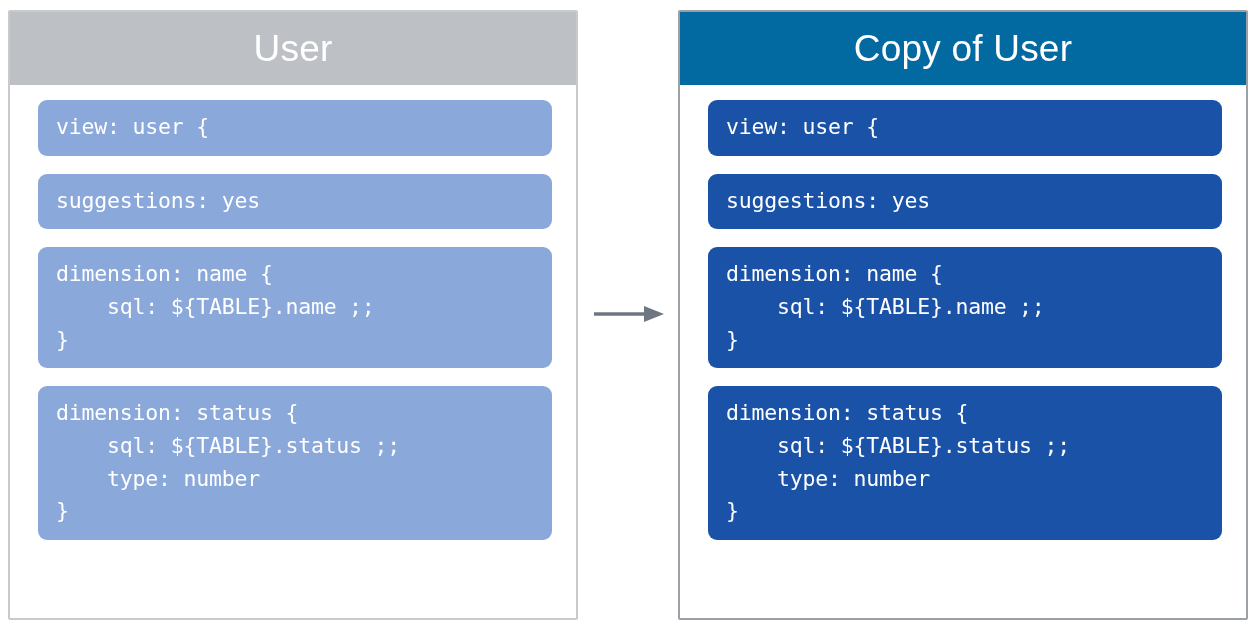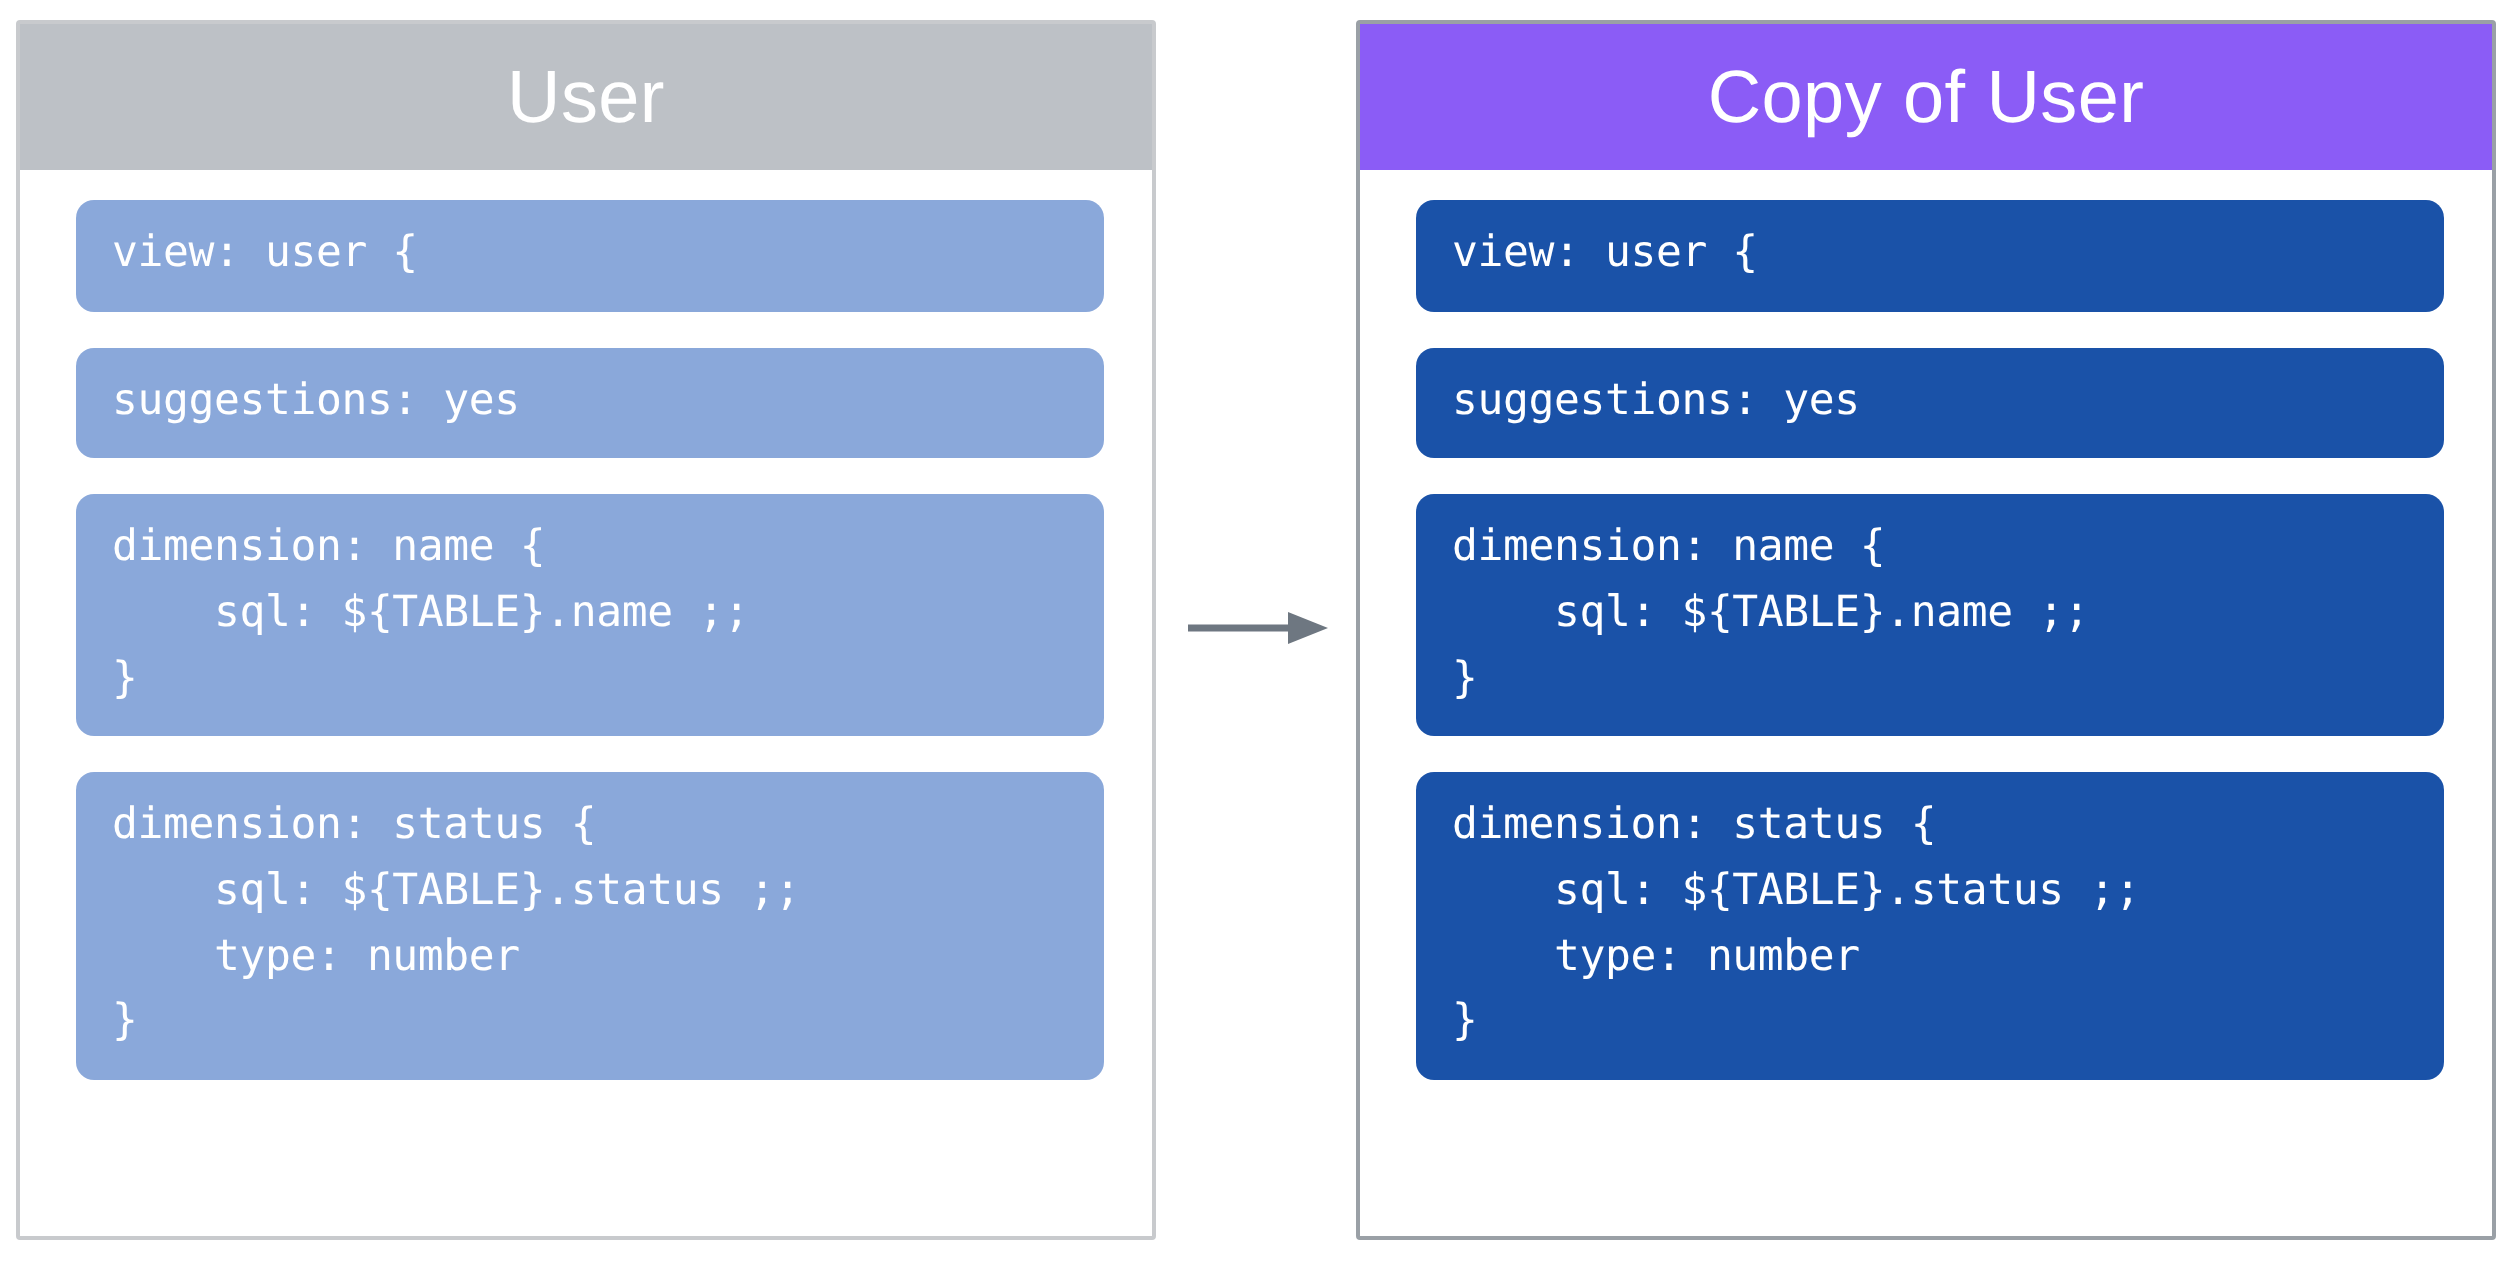--- a/index.html
+++ b/index.html
@@ -50,21 +50,21 @@
     display: flex;
     align-items: center;
     justify-content: center;
     color: #ffffff;
     font-size: 37px;
     font-weight: 400;
     letter-spacing: 0.2px;
     user-select: none;
   }
   .panel.left .panel-header  { background: #bdc1c6; }
-  .panel.right .panel-header { background: #8b5cf6; }
+  .panel.right .panel-header { background: #0369a1; }
 
   .panel-body {
     flex: 1 1 auto;
     padding: 15px 24px 18px 28px;
     display: flex;
     flex-direction: column;
     gap: 18px;
     box-sizing: border-box;
   }
 

